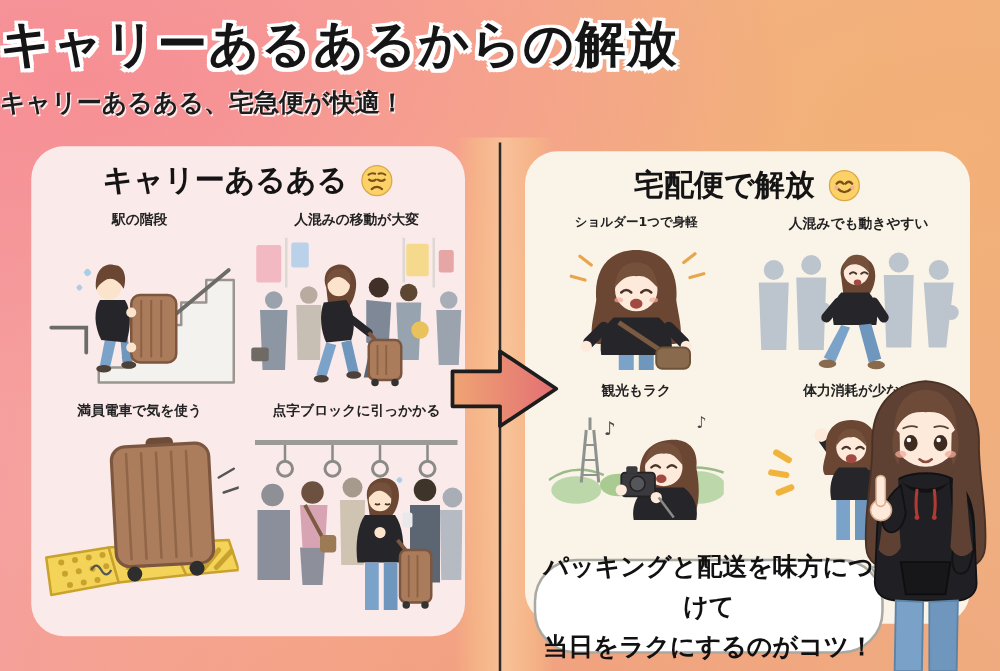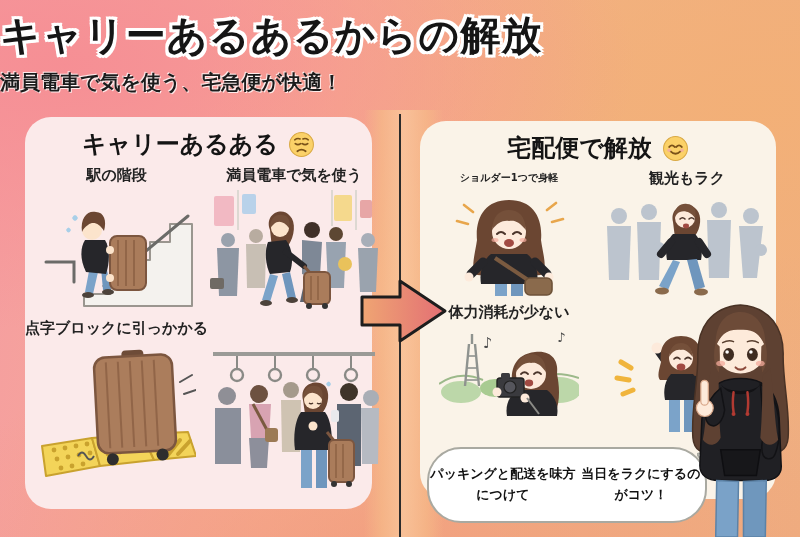--- a/index.html
+++ b/index.html
@@ -28,57 +28,58 @@
     text-shadow:-1px -1px 0 rgba(255,255,255,.8),1px 1px 0 rgba(255,255,255,.8);
   }
   .panel{position:absolute;border-radius:26px;z-index:1;}
   .panel-left{left:25px;top:117px;width:347px;height:392px;background:#fbeaea;}
   .panel-right{left:420px;top:121px;width:356px;height:378px;background:#faf3e8;}
   .panel-head{display:flex;justify-content:center;align-items:center;gap:10px;padding-top:11px;}
   .panel-head h2{margin:0;font-size:24px;font-weight:800;color:#141414;}
   .grid{display:grid;grid-template-columns:1fr 1fr;justify-items:center;align-items:start;}
   .grid-left{grid-template-rows:30px 122px 32px 150px;}
   .grid-right{grid-template-rows:28px 106px 28px 112px;}
-  .cell-label{font-size:15px;font-weight:700;color:#222;align-self:center;white-space:nowrap;}
+  .cell-label{font-size:11px;font-weight:700;color:#222;align-self:center;white-space:nowrap;}
   .cell-label.small{font-size:10px;}
   .illo{display:block;}
   .divider{position:absolute;left:399px;top:114px;width:2px;height:423px;background:#2b2b2b;z-index:1;}
   .arrow{position:absolute;left:360px;top:278px;z-index:2;}
   .bubble{
     position:absolute;left:427px;top:447px;width:276px;height:72px;z-index:4;
     background:#ffffff;border:2px solid #a9a9a1;border-radius:34px;
-    display:flex;flex-direction:row;justify-content:center;align-items:center;
-    font-size:13px;font-weight:700;color:#111;line-height:1.6;text-align:center;
+    display:flex;flex-direction:column;justify-content:center;align-items:center;
+    font-size:20px;font-weight:700;color:#111;line-height:1.6;text-align:center;
   }
   .bubble-tail{position:absolute;left:697px;top:447px;z-index:5;}
   .mascot{position:absolute;left:681px;top:299px;z-index:6;}
 </style>
 </head>
 <body>
 
 <div class="canvas">
   <div class="bg-stripe"></div>
 
   <header>
     <h1 class="title">キャリーあるあるからの解放</h1>
-    <p class="subtitle">満員電車で気を使う、宅急便が快適！</p>
+    <p class="subtitle">キャリーあるある、宅急便が快適！</p>
   </header>
 
   <section class="panel panel-left">
     <div class="panel-head">
       <h2>キャリーあるある</h2>
       <svg width="27" height="27" viewBox="0 0 26 26">
         <circle cx="13" cy="13" r="11.5" fill="#fbd168" stroke="#d9a945" stroke-width="1"></circle>
         <path d="M6.5,8.5 q2.6,-2 5.2,-0.8 M14.3,7.7 q2.6,-1.2 5.2,0.8" stroke="#7a5218" stroke-width="1.5" fill="none" stroke-linecap="round"></path>
         <path d="M7,12.2 q2.6,2 5.2,0 M13.8,12.2 q2.6,2 5.2,0" stroke="#7a5218" stroke-width="1.7" fill="none" stroke-linecap="round"></path>
         <path d="M9,19.5 q4,-3.2 8,0" stroke="#7a5218" stroke-width="1.7" fill="none" stroke-linecap="round"></path>
       </svg>
     </div>
     <div class="grid grid-left">
       <div class="cell-label">駅の階段</div>
+      <div class="cell-label">人混みの移動が大変</div>
 
       <svg class="illo" width="158" height="120" viewBox="0 0 158 120" style="grid-row:2">
         <path d="M46,116 L154,116 L154,34 L132,34 L132,52 L112,52 L112,70 L92,70 L92,88 L72,88 L72,104 L46,104 Z" fill="#f4f2ee" stroke="#9a968f" stroke-width="2" stroke-linejoin="round"></path>
         <path d="M66,96 L150,26" stroke="#6b6b68" stroke-width="3" fill="none" stroke-linecap="round"></path>
         <path d="M8,72 L36,72 L36,92" stroke="#6b6b68" stroke-width="3" fill="none" stroke-linecap="round"></path>
         <path d="M34,28 q3,-6 6,0 q-3,6 -6,0" fill="#a8cfe8"></path>
         <path d="M28,40 q2.5,-5 5,0 q-2.5,5 -5,0" fill="#a8cfe8"></path>
         <path d="M52,76 L47,102 L55,104 L60,82 Z" fill="#7ba3c9"></path>
         <path d="M63,78 L65,100 L73,100 L69,80 Z" fill="#6f96bd"></path>
         <ellipse cx="50" cy="105" rx="6" ry="3" fill="#4c423a"></ellipse>
@@ -237,20 +238,21 @@
       <svg width="27" height="27" viewBox="0 0 26 26">
         <circle cx="13" cy="13" r="11.5" fill="#fbd168" stroke="#d9a945" stroke-width="1"></circle>
         <path d="M7,11.5 q2.6,-3 5.2,0 M13.8,11.5 q2.6,-3 5.2,0" stroke="#7a5218" stroke-width="1.8" fill="none" stroke-linecap="round"></path>
         <path d="M8,15.5 q5,5 10,0" stroke="#7a5218" stroke-width="1.8" fill="none" stroke-linecap="round"></path>
         <circle cx="6.8" cy="14.6" r="1.7" fill="#f5b09a"></circle>
           <circle cx="19.2" cy="14.6" r="1.7" fill="#f5b09a"></circle>
       </svg>
     </div>
     <div class="grid grid-right">
       <div class="cell-label small">ショルダー1つで身軽</div>
+      <div class="cell-label">人混みでも動きやすい</div>
 
       <svg class="illo" width="140" height="104" viewBox="0 0 140 104" style="grid-row:2">
         <path d="M34,20 l-9,-7 M29,32 l-11,-3 M108,18 l9,-7 M113,30 l11,-3" stroke="#e8a64c" stroke-width="2.6" stroke-linecap="round"></path>
         <path d="M70,8 C46,8 36,26 38,48 C36,62 32,74 36,82 C44,86 52,80 54,72 L86,72 C88,80 96,86 104,82 C108,74 104,62 102,48 C104,26 94,8 70,8 Z" fill="#6b4632"></path>
         <circle cx="70" cy="40" r="17" fill="#fdeadb"></circle>
         <path d="M53,38 C54,24 60,18 70,18 C80,18 86,24 87,38 C80,30 76,28 70,29 C64,28 58,31 53,38 Z" fill="#75503a"></path>
         <path d="M58,42 q4,-4 8,0 M74,42 q4,-4 8,0" stroke="#4a342a" stroke-width="2" fill="none" stroke-linecap="round"></path>
         <ellipse cx="70" cy="51" rx="5" ry="4" fill="#a14a42"></ellipse>
         <ellipse cx="56" cy="48" rx="3.5" ry="2" fill="#f3a99b" opacity=".7"></ellipse>
           <ellipse cx="84" cy="48" rx="3.5" ry="2" fill="#f3a99b" opacity=".7"></ellipse>

